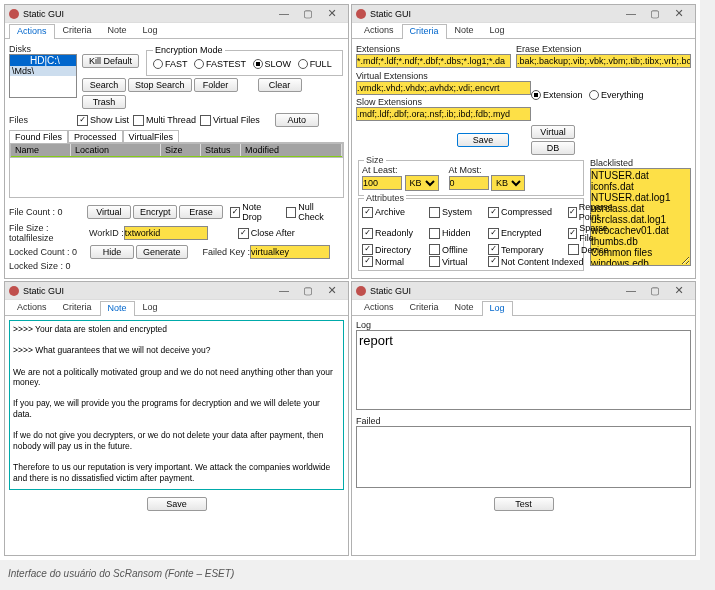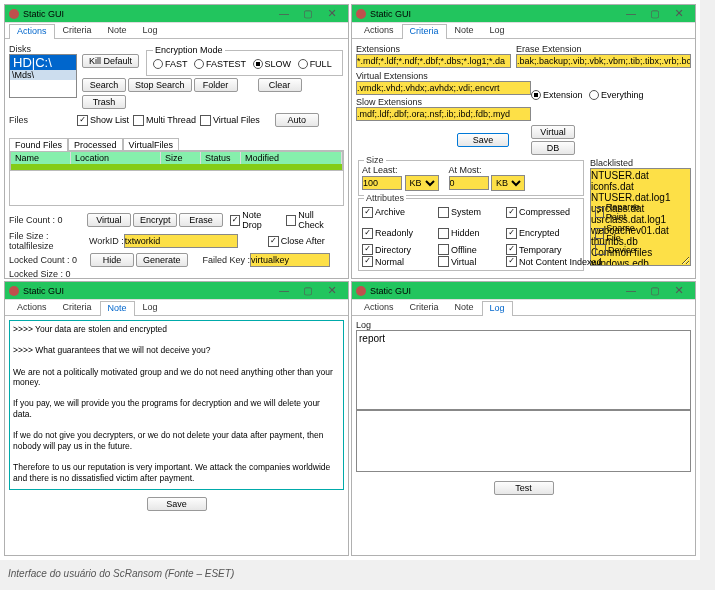--- a/index.html
+++ b/index.html
@@ -1,54 +1,54 @@
 <!DOCTYPE html>
 <html><head>
 <meta charset="utf-8">
 <style>
 *{box-sizing:border-box;margin:0;padding:0;font-family:"Segoe UI",Tahoma,sans-serif;font-size:9px;color:#000}
 body{background:#f0f0f0;width:715px;height:590px;position:relative}
 .grid{display:grid;grid-template-columns:1fr 1fr;grid-template-rows:1fr 1fr;width:700px;height:560px;gap:2px;padding:4px;background:#fff}
 .win{border:1px solid #b0b0b0;background:#fff;display:flex;flex-direction:column;overflow:hidden}
-.titlebar{height:18px;display:flex;align-items:center;padding:0 4px;border-bottom:1px solid #ddd;background:#22c55e}
+.titlebar{height:18px;display:flex;align-items:center;padding:0 4px;border-bottom:1px solid #ddd;background:#e5e5e5}
 .titlebar .ico{width:10px;height:10px;border-radius:50%;background:#c0504d;margin-right:4px}
 .titlebar .title{flex:1;font-size:9px}
 .titlebar .ctl{width:24px;height:14px;display:flex;align-items:center;justify-content:center;font-size:10px;color:#555}
 .titlebar .ctl.close{font-size:11px}
 .tabs{display:flex;border-bottom:1px solid #bbb;height:16px;padding:0 4px}
 .tab{padding:1px 7px;font-size:9px;border:1px solid transparent;border-bottom:none;cursor:pointer;color:#333}
 .tab.active{border-color:#bbb;background:#fff;position:relative;top:1px;color:#06c}
 .body{flex:1;padding:4px;position:relative;overflow:hidden}
 .btn{display:inline-block;border:1px solid #999;background:linear-gradient(#fdfdfd,#e7e7e7);padding:1px 6px;font-size:9px;min-width:44px;text-align:center;border-radius:2px;margin:1px}
 .btn.accent{border-color:#0078d7}
 .input,.txt{border:1px solid #888;background:#fde047;font-size:9px;padding:1px 0}
 .listbox{border:1px solid #888;background:#fff}
-.listbox .sel{background:#06c;color:#fff;padding:0 3px;font-size:13px}
+.listbox .sel{background:#06c;color:#fff;padding:0 20px;font-size:10px}
 .listbox .item{padding:0 2px;font-size:9px}
 .chk,.rad{display:inline-flex;align-items:center;font-size:9px;margin-right:4px}
 .chk::before{content:"";width:9px;height:9px;border:1px solid #555;margin-right:2px;font-size:8px;line-height:8px;text-align:center}
 .chk.checked::before{content:"✓";color:#000}
 .rad::before{content:"";width:8px;height:8px;border:1px solid #555;border-radius:50%;margin-right:2px}
 .rad.checked::before{background:radial-gradient(circle,#000 0 40%,#fff 45%)}
 .group{border:1px solid #bbb;padding:3px;position:relative;margin:2px}
 .group>.legend{position:absolute;top:-6px;left:5px;background:#fff;padding:0 2px;font-size:9px;color:#333}
 .tbl{border:1px solid #bbb;width:100%;font-size:9px}
-.tbl .hdr{display:flex;background:#86efac;border-bottom:6px solid #84cc16}
+.tbl .hdr{display:flex;background:#a3a3a3;border-bottom:1px solid #84cc16}
 .tbl .hdr span{padding:1px 4px;border-right:1px solid #ddd;font-size:9px}
 .row{display:flex;align-items:center;margin:1px 0}
 .lbl{font-size:9px;color:#222}
 .caption{position:absolute;left:8px;top:568px;font-size:10px;font-style:italic;color:#555}
 fieldset.enc{border:1px solid #bbb;padding:4px 6px}
 fieldset.enc legend{font-size:9px;padding:0 2px}
-.smalltabs{display:flex;font-size:9px;margin-top:10px}
+.smalltabs{display:flex;font-size:9px;margin-top:2px}
 .smalltabs span{padding:1px 5px;border:1px solid #bbb;border-bottom:none}
 .smalltabs span.active{background:#fff}
 .filetbl{border:1px solid #bbb;height:56px;margin-top:-1px}
 textarea.note{border:1px solid #0aa;width:100%;height:170px;font-size:8.5px;padding:3px;resize:none;line-height:1.25}
-.bigbox{border:1px solid #888;width:100%;font-size:10px;padding:2px}
+.bigbox{border:1px solid #888;width:100%;font-size:13px;padding:2px}
 </style>
 </head>
 <body>
 
 <div class="grid">
 
 <div class="win">
   <div class="titlebar">
     <span class="ico"></span>
     <span class="title">Static GUI</span>
@@ -141,21 +141,21 @@
       <span class="chk checked">
             <span>Note Drop</span>
           </span>
       <span class="chk">
             <span>Null Check</span>
           </span>
     </div>
     <div class="row">
       <span class="lbl" style="width:80px">File Size :  totalfilesize</span>
       <span class="lbl">WorkID :</span>
-      <input class="input" style="width: 114px;" value="txtworkid">
+      <input class="input" style="width: 84px;" value="txtworkid">
       <span style="width:30px"></span>
       <span class="chk checked">
             <span>Close After</span>
           </span>
     </div>
     <div class="row">
       <span class="lbl" style="width:80px">Locked Count :  0</span>
       <span class="btn">Hide</span>
       <span class="btn">Generate</span>
       <span style="width:14px"></span>
@@ -230,21 +230,21 @@
             </div>
             <div style="margin-left:10px">
               <div class="lbl">At Most:</div>
               <input class="input" style="width: 40px;" value="0">
               <select class="input" style="width:34px"><option>KB</option></select>
             </div>
           </div>
         </div>
         <div class="group">
           <span class="legend">Attributes</span>
-          <div style="display:grid;grid-template-columns:repeat(4,auto);gap:1px 21px">
+          <div style="display:grid;grid-template-columns:repeat(4,auto);gap:1px 12px">
             <span class="chk checked">
                   <span>Archive</span>
                 </span>
             <span class="chk">
                   <span>System</span>
                 </span>
             <span class="chk checked">
                   <span>Compressed</span>
                 </span>
             <span class="chk checked">
@@ -353,20 +353,21 @@
   </div>
   <div class="tabs">
     <div class="tab">Actions</div>
     <div class="tab">Criteria</div>
     <div class="tab">Note</div>
     <div class="tab active">Log</div>
   </div>
   <div class="body">
     <div class="lbl">Log</div>
     <div class="bigbox" style="height:80px">report</div>
+    <div class="lbl" style="margin-top:6px">Failed</div>
     <div class="bigbox" style="height:62px"></div>
     <div style="text-align:center;margin-top:8px">
       <span class="btn" style="min-width:60px">Test</span>
     </div>
   </div>
 </div>
 
 </div>
 
 <div class="caption">Interface do usuário do ScRansom (Fonte – ESET)</div>

